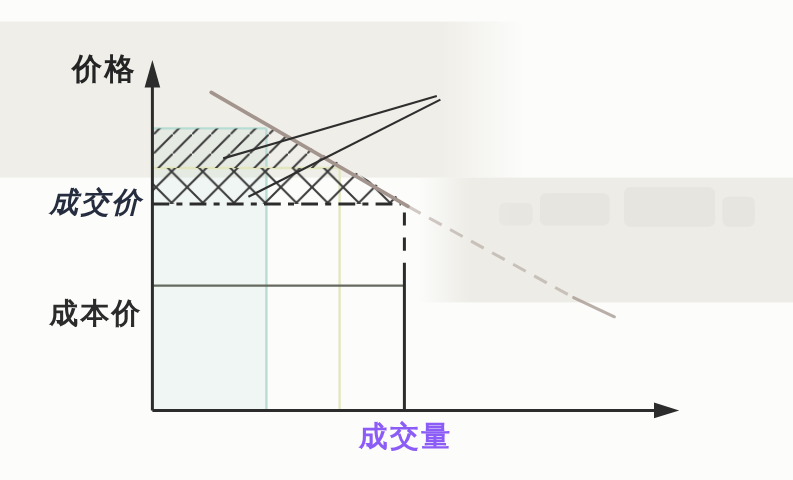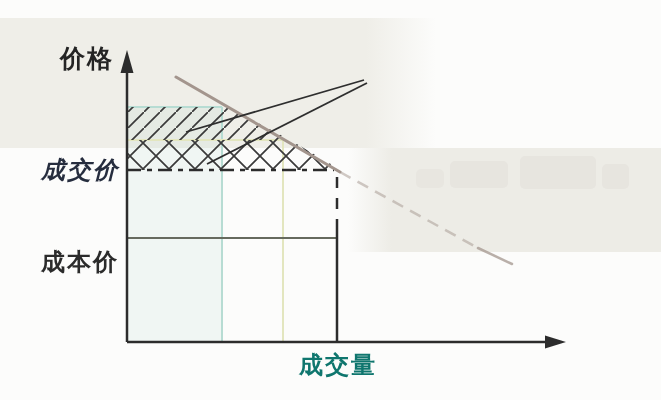--- a/index.html
+++ b/index.html
@@ -15,21 +15,21 @@
     font-weight:bold;
     color:#2b2b2b;
     letter-spacing:2px;
     white-space:nowrap;
     line-height:1;
   }
   .lbl-price   {left:60px;  top:46px;  font-size:25px;color:#242424;}
   .lbl-annot   {left:299px; top:49px;  font-size:21px;color:#1f1f1f;letter-spacing:1px;}
   .lbl-deal    {left:41px;  top:158px; font-size:24px;color:#0f172a;opacity:.9;font-style:italic;}
   .lbl-cost    {left:41px;  top:226px; font-size:24px;color:#2b2b2b;margin-top:24px;}
-  .lbl-qty     {left:299px; top:353px; font-size:24px;color:#0f766e;}
+  .lbl-qty     {left:299px; top:353px; font-size:24px;color:#8b5cf6;}
   .lbl-supply  {left:512px; top:355px; font-size:24px;color:#2b2b2b;}
   .lbl-demand  {left:520px; top:275px; font-size:20px;color:#30302e;letter-spacing:1px;}
 </style>
 </head>
 <body>
 
 <div id="stage">
 
   <svg id="diagram-svg" width="661" height="400" viewBox="0 0 661 400">
     <defs>

